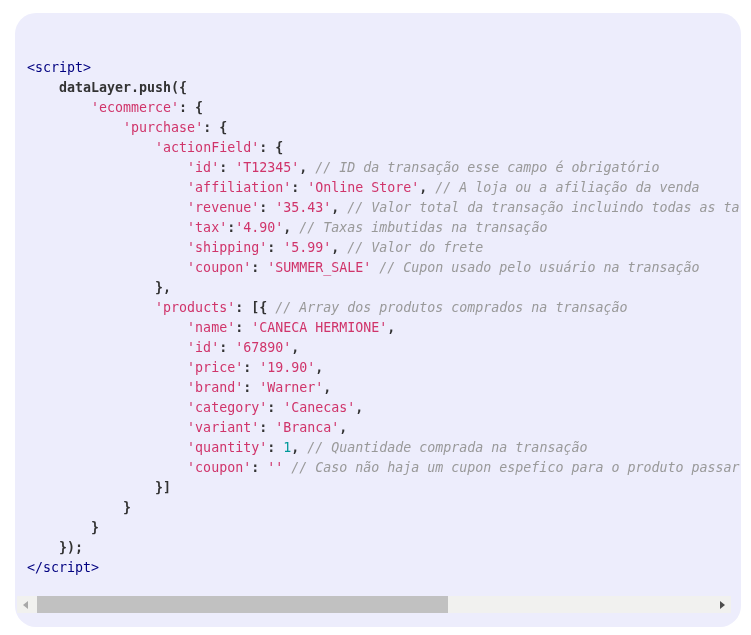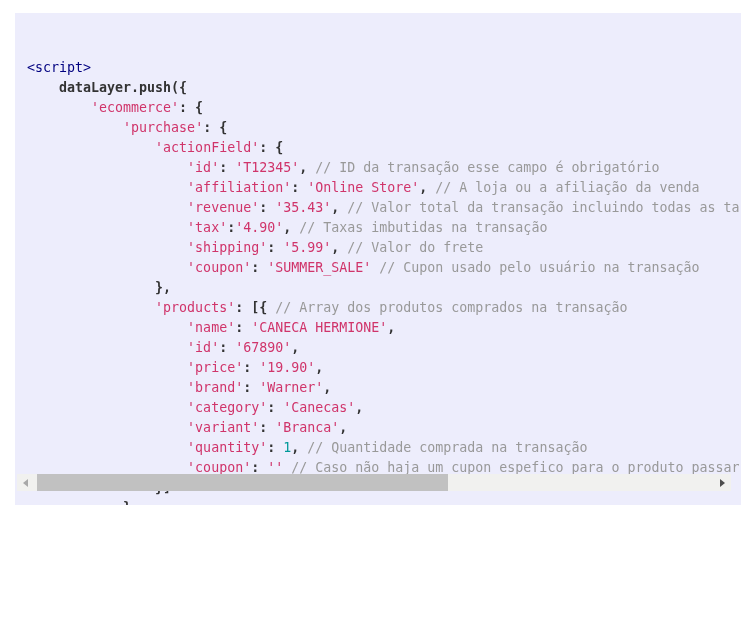--- a/index.html
+++ b/index.html
@@ -7,34 +7,34 @@
     --code_string:#d0346a; --code_comment:#999999; --code_number:#009999;
     --scroll_track:#f1f1ef; --scroll_thumb:#c1c1c1; --arrow_disabled:#a8a8a8; --arrow_enabled:#4d4d4d;
   }
   *{box-sizing:border-box;}
   html,body{margin:0;padding:0;}
   body{
     width:751px;height:635px;background:var(--page_bg);
     font-family:"DejaVu Sans Mono",monospace;overflow:hidden;position:relative;
   }
   .code-card{
-    position:absolute;left:15px;top:13px;width:726px;height:492px;
-    background:var(--block_bg);overflow:hidden;
+    position:absolute;left:15px;top:13px;width:726px;height:614px;
+    background:var(--block_bg);overflow:hidden;border-radius:21px;
   }
   .code{
     margin:0;position:absolute;top:45px;left:12px;
     font-family:"DejaVu Sans Mono",monospace;
     font-size:13.3px;line-height:20px;
     white-space:pre;color:var(--code_plain);
   }
   .line{height:20px;white-space:pre;}
   .tok-p{color:var(--code_plain);font-weight:bold;}
   .tok-t{color:var(--code_tag);}
   .tok-s{color:var(--code_string);}
-  .tok-c{color:var(--code_comment);}
+  .tok-c{color:var(--code_comment);font-style:italic;}
   .tok-n{color:var(--code_number);}
   .hscroll{
     position:absolute;left:2px;bottom:14px;width:714px;height:17px;
     background:var(--scroll_track);
   }
   .scroll-btn{
     position:absolute;top:0;width:17px;height:17px;
     display:flex;align-items:center;justify-content:center;cursor:default;
   }
   .scroll-btn.left{left:0;}

